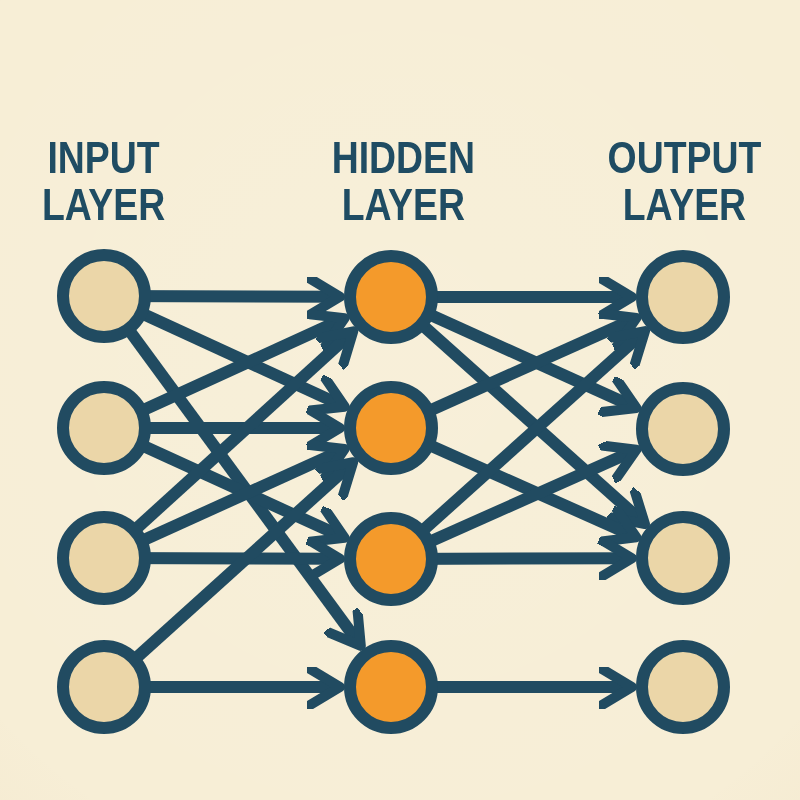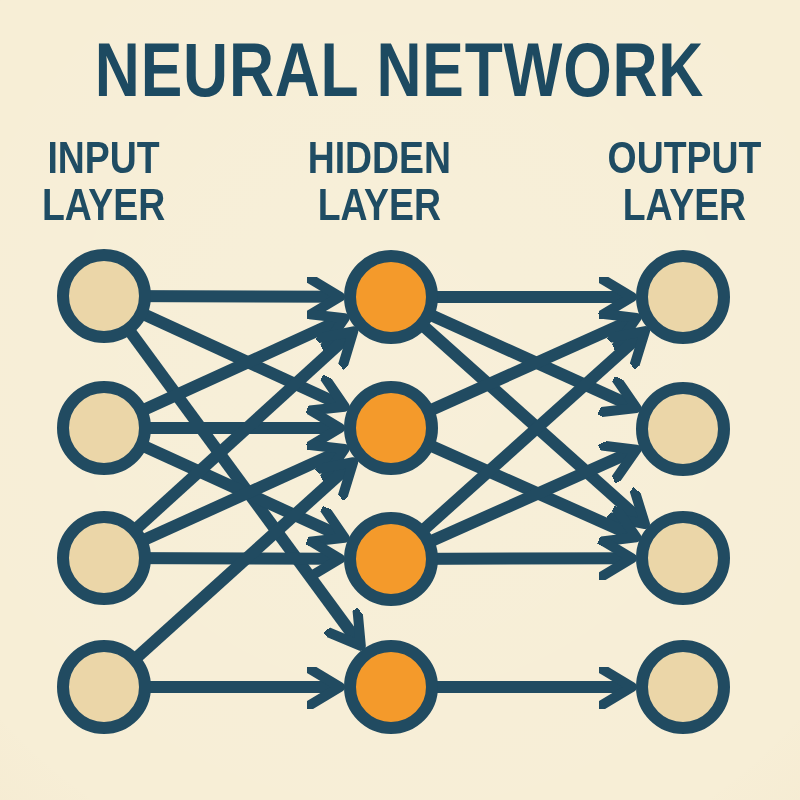--- a/index.html
+++ b/index.html
@@ -36,32 +36,29 @@
     display:inline-block;
     transform:scaleX(0.85);
     font-size:44px;
     font-weight:bold;
     line-height:47px;
     color:#1f4c63;
     white-space:nowrap;
   }
   .layer-label .lines span{display:block;}
   #label-input  {left:-46px;}  
-  #label-hidden {left:229px;}  
+  #label-hidden {left:253px;}  
   #label-output {left:534px;}  
   #net-svg{position:absolute;left:0;top:0;}
 </style>
 </head>
 <body>
 
 <div class="stage">
 
-  <div class="title-wrap">
-    <span class="title-text">NEURAL NETWORK</span>
-  </div>
 
   <div class="layer-label" id="label-input">
     <span class="lines">
       <span>INPUT</span>
       <span>LAYER</span>
     </span>
   </div>
 
   <div class="layer-label" id="label-hidden">
     <span class="lines">

